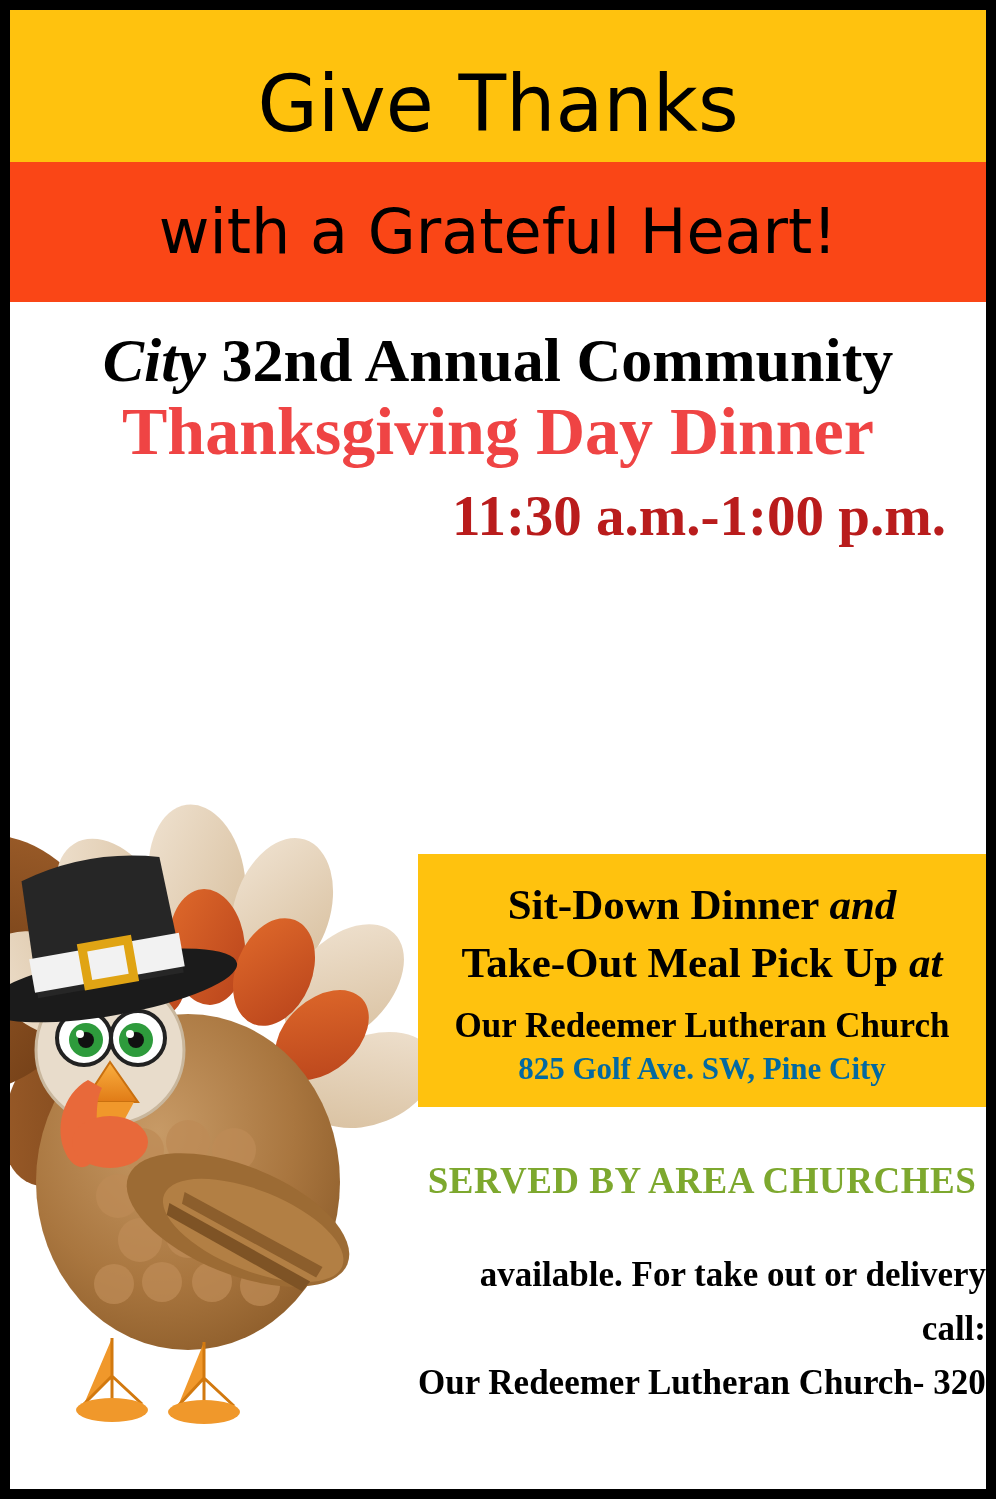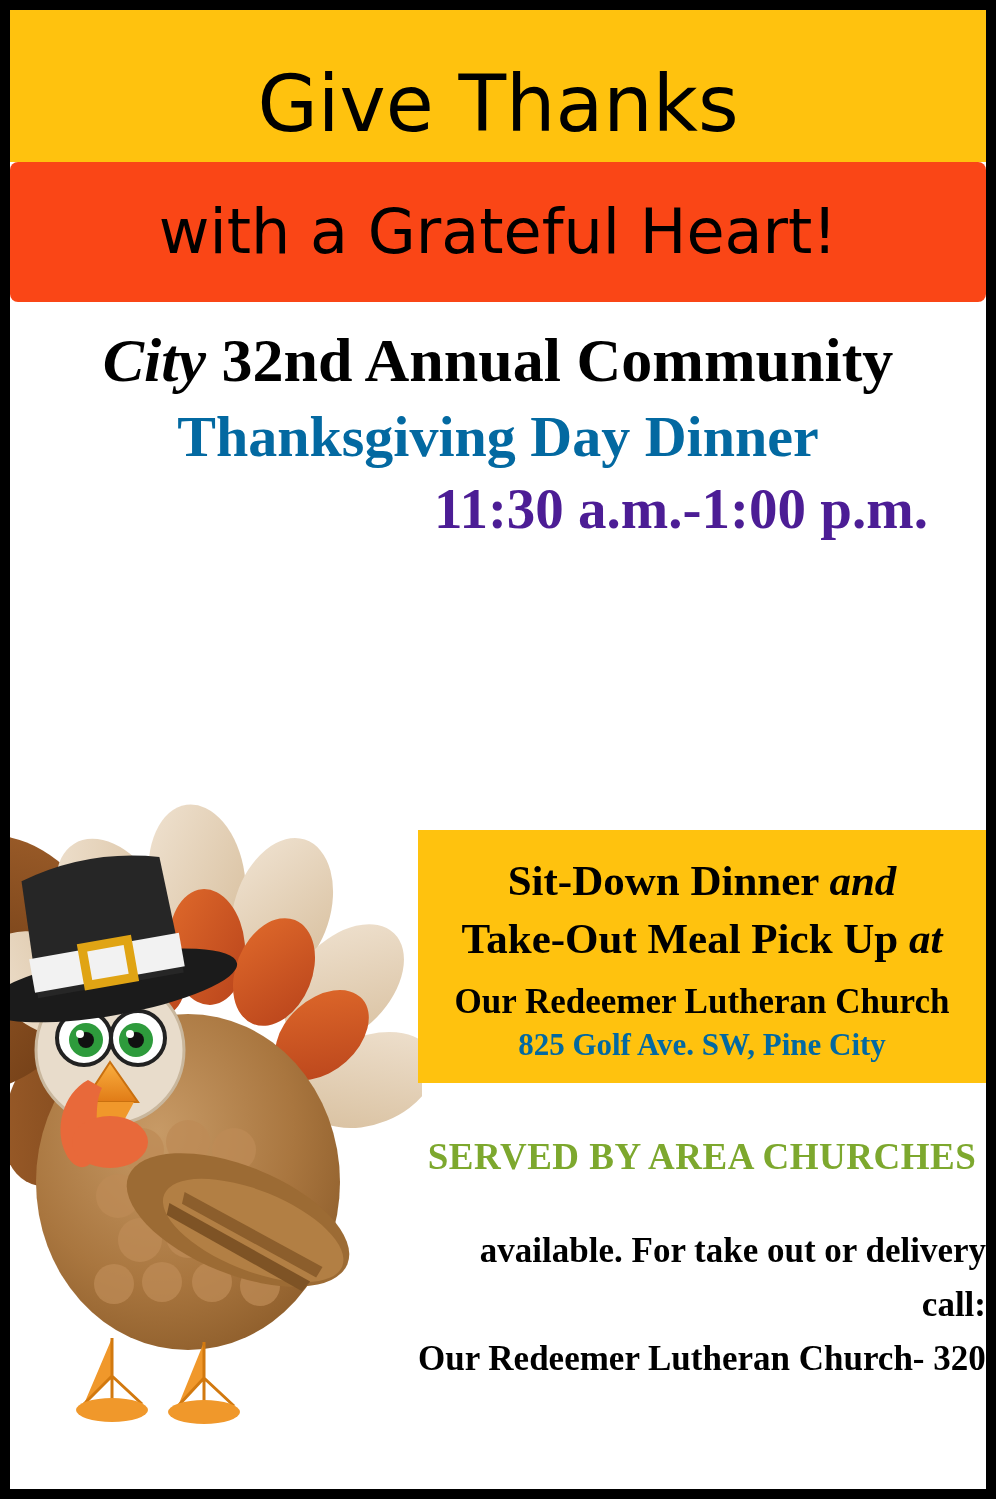--- a/index.html
+++ b/index.html
@@ -46,21 +46,20 @@
     margin-top: 36px;
   }
 
   
   .band-orange {
     background: #FA4616;
     height: 140px;
     display: flex;
     align-items: center;
     justify-content: center;
-    border-radius: 8px;
   }
   .band-orange .txt {
     font-family: "DejaVu Sans", sans-serif;
     font-size: 62px;
     color: #000;
     line-height: 1;
   }
 
   
   .headline {
@@ -74,52 +73,51 @@
     color: #000;
     line-height: 1.05;
     white-space: nowrap;
   }
   .line-free .ital {
     font-style: italic;
   }
   .line-thanks {
     font-family: "Liberation Serif", serif;
     font-weight: bold;
-    font-size: 58px;
-    color: #0369a1;
+    font-size: 68px;
+    color: #ef4444;
     line-height: 1.12;
-    margin-top: 12px;
     white-space: nowrap;
   }
   .line-date {
     font-family: "Liberation Serif", serif;
     font-weight: bold;
     font-size: 57px;
     color: #000;
     line-height: 1.15;
     margin-top: 14px;
     white-space: nowrap;
   }
   .line-time {
     font-family: "Liberation Serif", serif;
     font-weight: bold;
     font-size: 57px;
-    color: #4c1d95;
+    color: #b91c1c;
     line-height: 1.15;
-    margin-top: 6px;
+    margin-top: 14px;
     text-align: right;
-    padding-right: 58px;
+    padding-right: 40px;
     white-space: nowrap;
   }
 
   
   .rightcol {
     position: absolute;
     left: 408px;
-    top: 820px;
+    top: 844px;
     width: 568px;
   }
   .yellow-box {
     background: #FFC20E;
     padding: 22px 10px 18px 10px;
     text-align: center;
   }
   .yb-l1, .yb-l2 {
     font-family: "Liberation Serif", serif;
     font-weight: bold;

